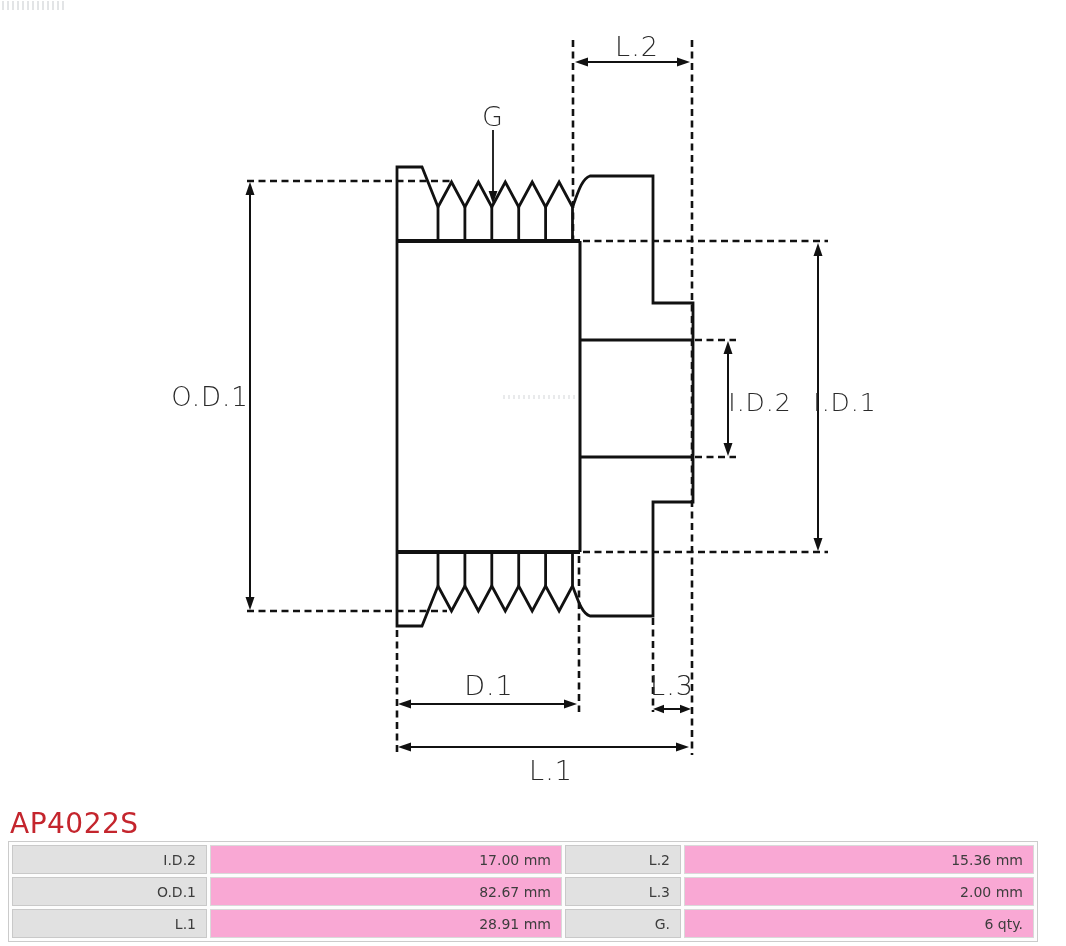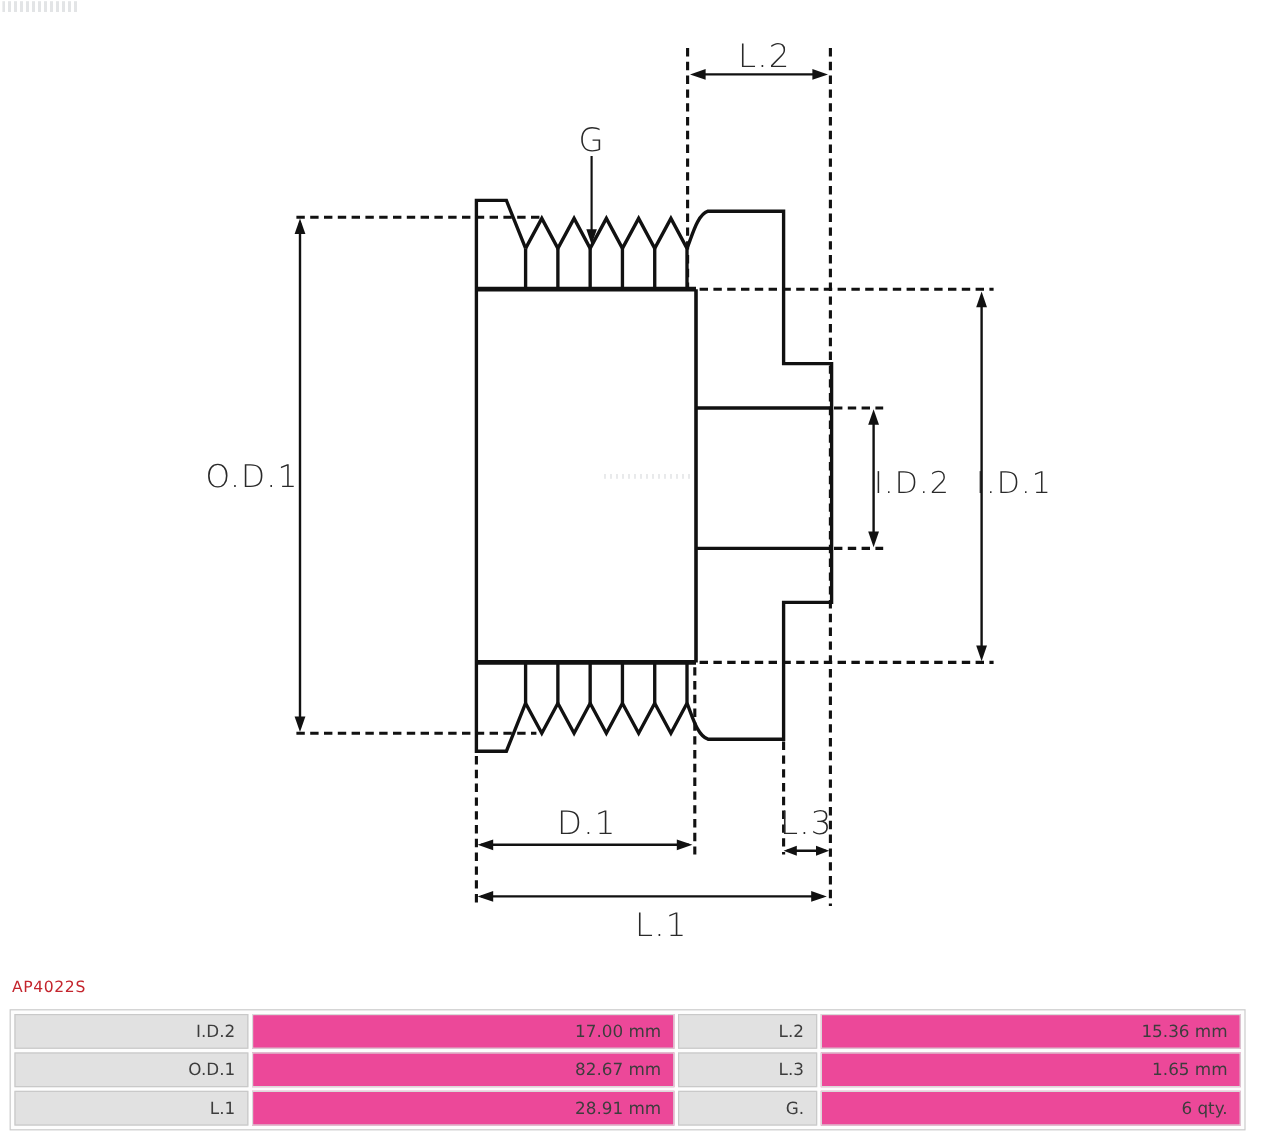--- a/index.html
+++ b/index.html
@@ -24,21 +24,21 @@
   .dim-label{
     fill:#2a2a2a;
     font-family:"DejaVu Sans","Liberation Sans",sans-serif;
     font-weight:300;
     letter-spacing:1px;
   }
 
   
   .part-number{
     position:absolute;left:10px;top:812px;
-    font-size:13px;line-height:24px;
+    font-size:28px;line-height:24px;
     color:#c4252d;
     letter-spacing:.5px;
   }
   .spec-table-wrap{
     position:absolute;left:8px;top:841px;width:1028px;
     border:1px solid #cbcbcb;
     background:#fdfdfd;
   }
   table.spec{
     width:100%;
@@ -53,21 +53,21 @@
     color:#3d3d3d;
     text-align:right;
     white-space:nowrap;
     overflow:hidden;
   }
   td.lbl{
     background:#e1e1e1;
     border:1px solid #c9c9c9;
   }
   td.val{
-    background:#ec4899;
+    background:#f9a8d4;
     border:1px solid #d9d9d9;
   }
 </style>
 </head>
 <body>
 
 <div class="page">
 
   <div class="watermark wm-top"></div>
 
@@ -186,21 +186,21 @@
         <tr>
           <td class="lbl">I.D.2</td>
           <td class="val">17.00 mm</td>
           <td class="lbl">L.2</td>
           <td class="val">15.36 mm</td>
         </tr>
         <tr>
           <td class="lbl">O.D.1</td>
           <td class="val">82.67 mm</td>
           <td class="lbl">L.3</td>
-          <td class="val">1.65 mm</td>
+          <td class="val">2.00 mm</td>
         </tr>
         <tr>
           <td class="lbl">L.1</td>
           <td class="val">28.91 mm</td>
           <td class="lbl">G.</td>
           <td class="val">6 qty.</td>
         </tr>
       </tbody>
     </table>
   </div>

